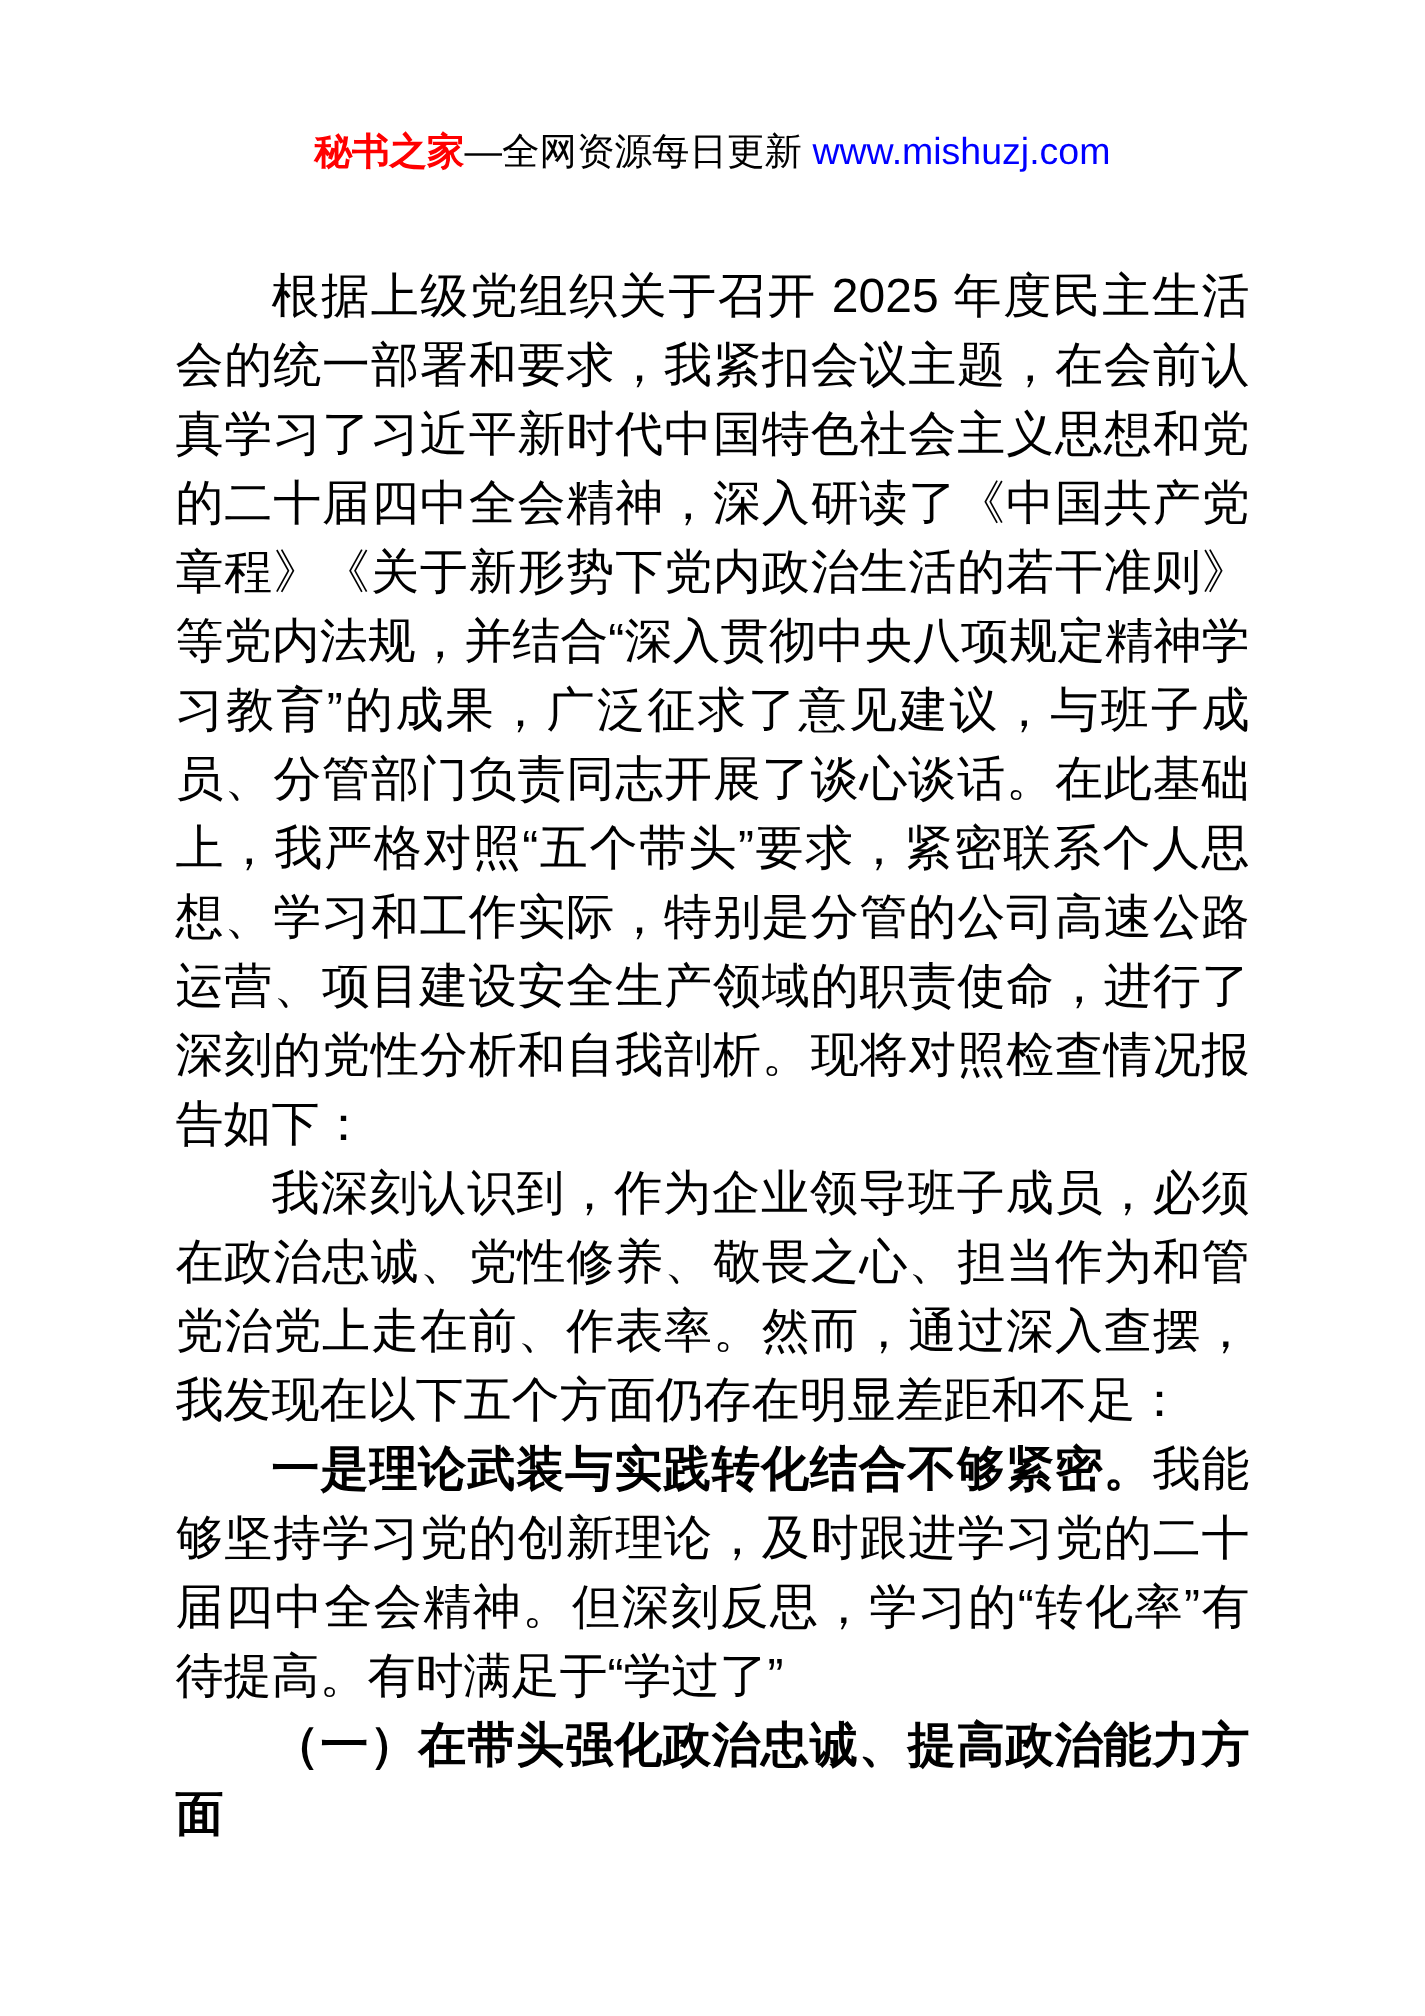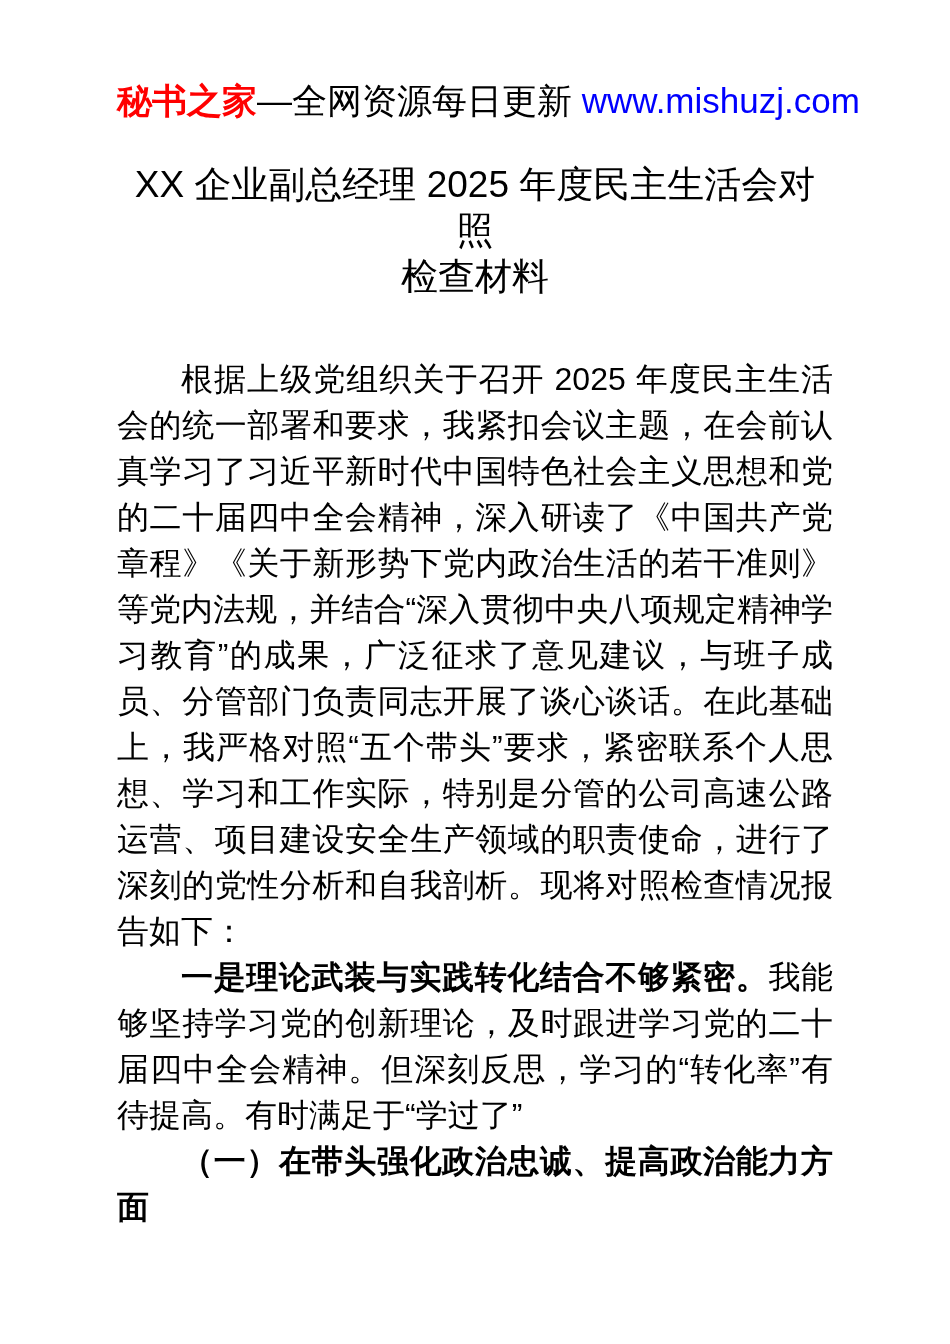--- a/index.html
+++ b/index.html
@@ -18,21 +18,21 @@
     overflow: hidden;
     margin: 0 auto;
   }
   .content {
     width: 716px;
     margin: 0 auto;
   }
   .site-header {
     padding-top: 84px;
     text-align: center;
-    font-size: 35px;
+    font-size: 25px;
     line-height: 34px;
     white-space: nowrap;
     color: #000000;
   }
   .site-name {
     color: #ff0000;
     font-weight: 700;
   }
   .site-tagline {
     color: #000000;
@@ -72,25 +72,22 @@
   }
 </style>
 </head>
 <body>
 
 <div class="page">
   <div class="content">
 
     <div class="site-header"><span class="site-name" style="color: rgb(255, 0, 0);">秘书之家</span><span class="site-tagline" style="color: rgb(0, 0, 0);">—全网资源每日更新 </span><a class="site-url" style="color: rgb(0, 0, 255);">www.mishuzj.com</a></div>
 
-    <h1 class="doc-title">
-      <span class="title-line">XX 企业副总经理 2025 年度民主生活会对照</span>
-      <span class="title-line">检查材料</span>
-    </h1>
 
     <div class="doc-body">
         <p><span>根据上级党组织关于召开 2025 年度民主生活会的统一部署和要求，我紧扣会议主题，在会前认真学习了习近平新时代中国特色社会主义思想和党的二十届四中全会精神，深入研读了《中国共产党章程》《关于新形势下党内政治生活的若干准则》等党内法规，并结合“深入贯彻中央八项规定精神学习教育”的成果，广泛征求了意见建议，与班子成员、分管部门负责同志开展了谈心谈话。在此基础上，我严格对照“五个带头”要求，紧密联系个人思想、学习和工作实际，特别是分管的公司高速公路运营、项目建设安全生产领域的职责使命，进行了深刻的党性分析和自我剖析。现将对照检查情况报告如下：</span></p>
+        <p><span>我深刻认识到，作为企业领导班子成员，必须在政治忠诚、党性修养、敬畏之心、担当作为和管党治党上走在前、作表率。然而，通过深入查摆，我发现在以下五个方面仍存在明显差距和不足：</span></p>
         <p><span class="seg-bold">一是理论武装与实践转化结合不够紧密。</span><span>我能够坚持学习党的创新理论，及时跟进学习党的二十届四中全会精神。但深刻反思，学习的“转化率”有待提高。有时满足于“学过了”</span></p>
         <p><span class="seg-bold">（一）在带头强化政治忠诚、提高政治能力方面</span></p>
       </div>
 
   </div>
 </div>
 
 </body></html>

